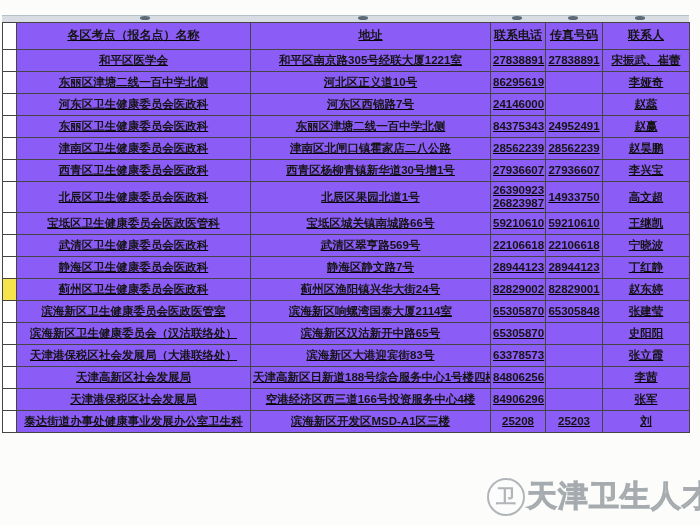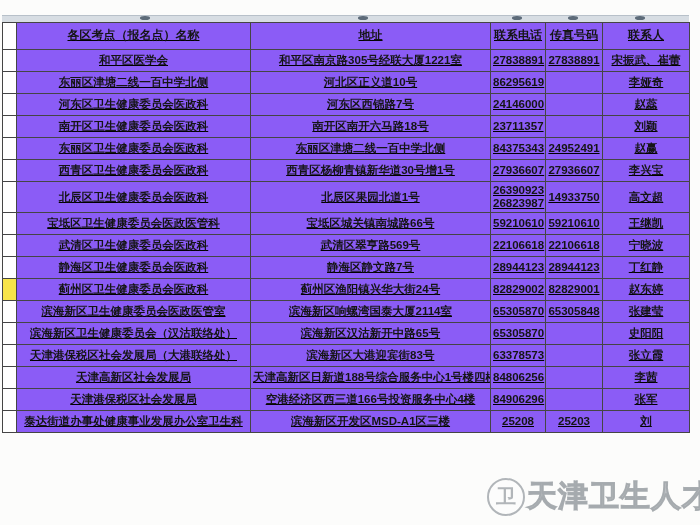--- a/index.html
+++ b/index.html
@@ -79,33 +79,33 @@
         <tr>
           <td class="stub"></td>
           <td>河东区卫生健康委员会医政科</td>
           <td>河东区西锦路7号</td>
           <td class="num">24146000</td>
           <td class="num"></td>
           <td>赵蕊</td>
         </tr>
         <tr>
           <td class="stub"></td>
-          <td>南开区卫生健康委员会医政科</td>
-          <td>南开区南开六马路18号</td>
-          <td class="num">23711357</td>
-          <td class="num"></td>
-          <td>刘颖</td>
-        </tr>
-        <tr>
-          <td class="stub"></td>
           <td>东丽区卫生健康委员会医政科</td>
           <td>东丽区津塘二线一百中学北侧</td>
           <td class="num">84375343</td>
           <td class="num">24952491</td>
           <td>赵赢</td>
+        </tr>
+        <tr>
+          <td class="stub"></td>
+          <td>津南区卫生健康委员会医政科</td>
+          <td>津南区北闸口镇霍家店二八公路</td>
+          <td class="num">28562239</td>
+          <td class="num">28562239</td>
+          <td>赵昊鹏</td>
         </tr>
         <tr>
           <td class="stub"></td>
           <td>西青区卫生健康委员会医政科</td>
           <td>西青区杨柳青镇新华道30号增1号</td>
           <td class="num">27936607</td>
           <td class="num">27936607</td>
           <td>李兴宝</td>
         </tr>
         <tr class="tall">

